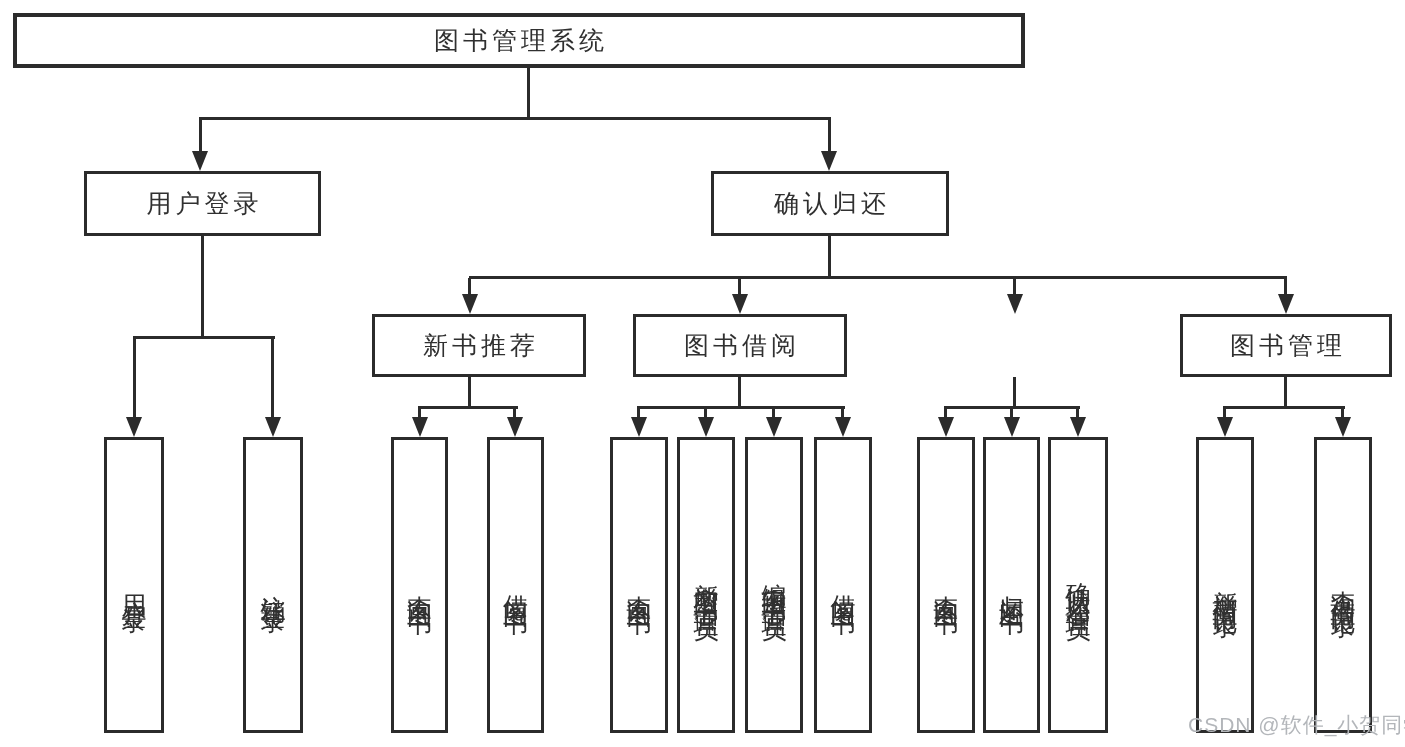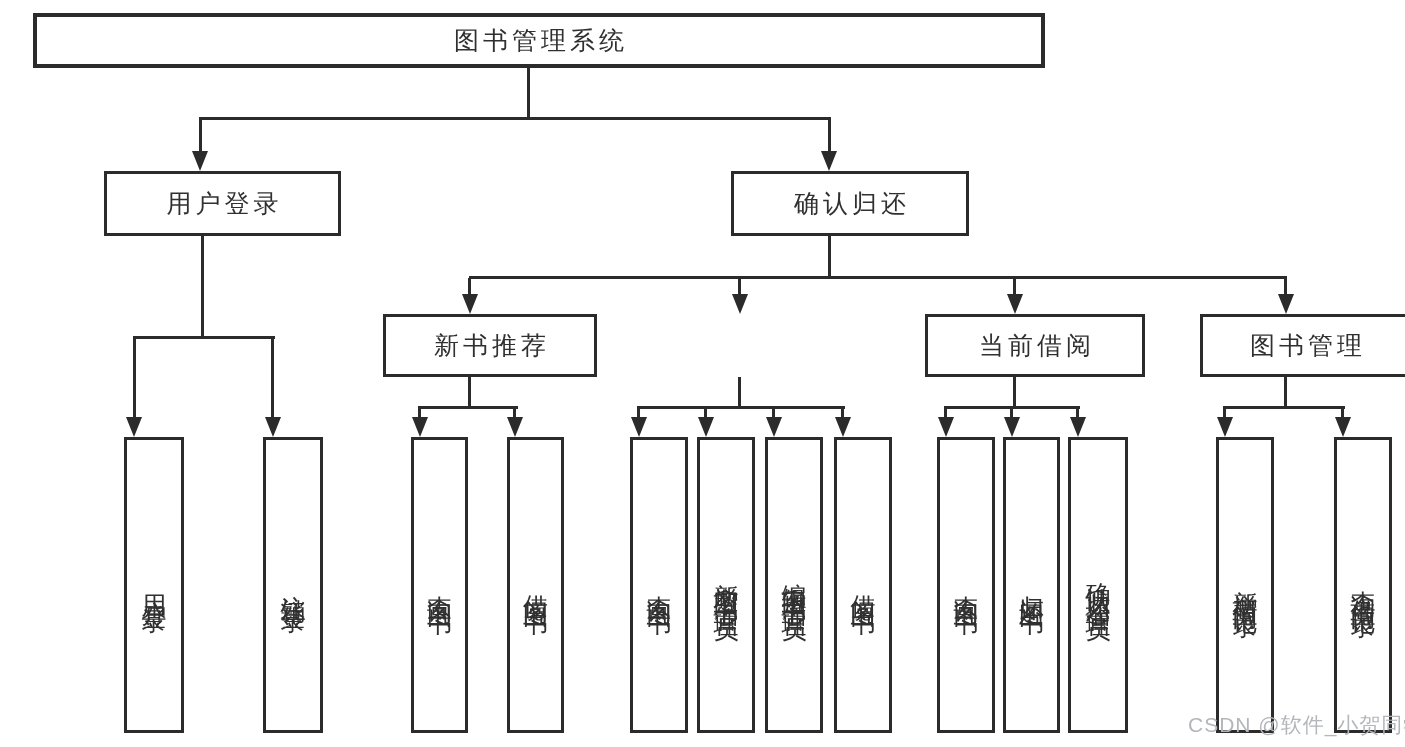--- a/index.html
+++ b/index.html
@@ -13,21 +13,20 @@
   }
   .box {
     position: absolute;
     box-sizing: border-box;
     border: 3px solid #2b2b2b;
     background: #ffffff;
     display: flex;
     align-items: center;
     justify-content: center;
     color: #303030;
-    margin-left: 20px;
   }
   .box.root { border-width: 4px; }
   .hlabel {
     font-size: 25px;
     letter-spacing: 4px;
     text-indent: 4px;
     white-space: nowrap;
     color: #303030;
   }
   .vtext {
@@ -68,25 +67,25 @@
     <span class="hlabel">图书管理系统</span>
   </div>
 
   <div class="box" style="left:84px;top:171px;width:237px;height:65px">
     <span class="hlabel">用户登录</span>
   </div>
   <div class="box" style="left:711px;top:171px;width:238px;height:65px">
     <span class="hlabel">确认归还</span>
   </div>
 
-  <div class="box" style="left:363px;top:314px;width:214px;height:63px">
+  <div class="box" style="left:372px;top:314px;width:214px;height:63px">
     <span class="hlabel">新书推荐</span>
   </div>
-  <div class="box" style="left:905px;top:314px;width:220px;height:63px">
-    <span class="hlabel">当前借阅</span>
+  <div class="box" style="left:633px;top:314px;width:214px;height:63px">
+    <span class="hlabel">图书借阅</span>
   </div>
   <div class="box" style="left:1180px;top:314px;width:212px;height:63px">
     <span class="hlabel">图书管理</span>
   </div>
 
   <div class="box" style="left:104px;top:437px;width:60px;height:296px">
     <span class="vtext">用户登录</span>
   </div>
   <div class="box" style="left:243px;top:437px;width:60px;height:296px">
     <span class="vtext">注销登录</span>

